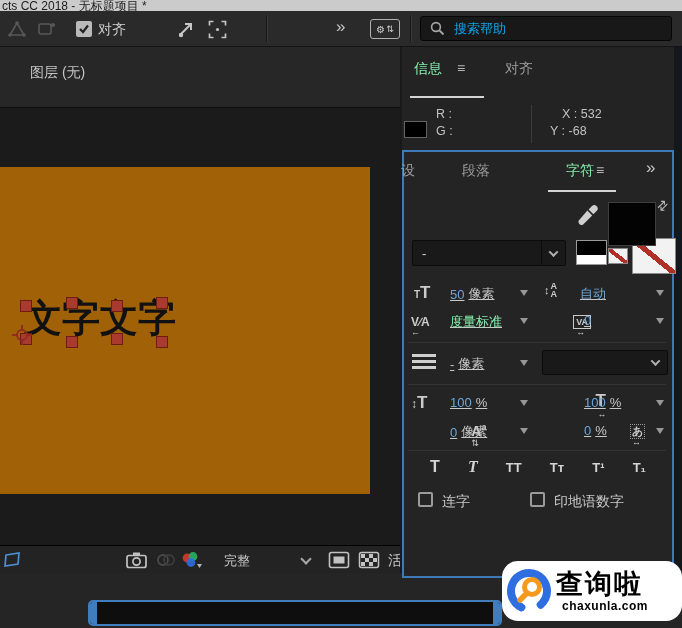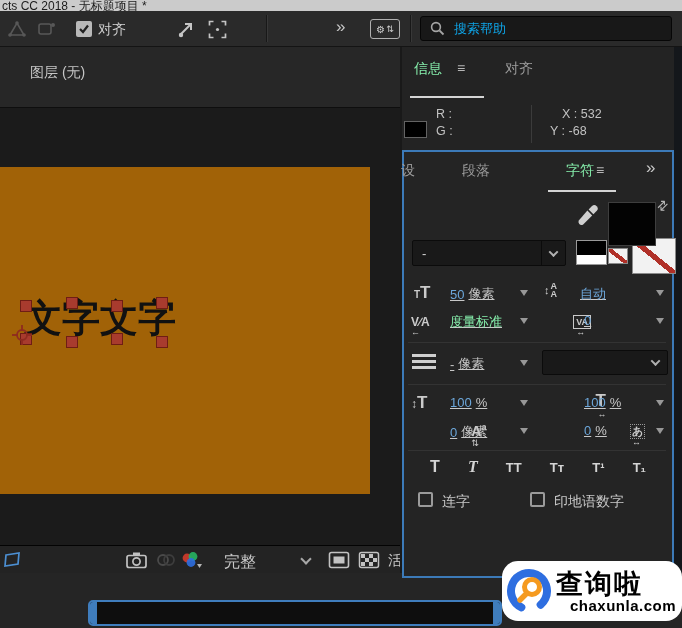--- a/index.html
+++ b/index.html
@@ -31,21 +31,21 @@
   .viewer-tab { position:absolute; left:30px; top:17px; font-size:14px; color:#c6c6c6; }
   .viewer-body { position:absolute; left:0; top:108px; width:400px; height:437px; background:#1b1b1b; }
   .canvas { position:absolute; left:0; top:59px; width:370px; height:327px; background:#a16207; }
   .comp-text { position:absolute; left:24px; top:131px; font-size:38px; font-weight:800; color:#111; letter-spacing:0; line-height:40px; white-space:nowrap; }
   .handle { position:absolute; width:12px; height:12px; background:#a83b2e; border:1px solid #6f1d14; }
   .anchor { position:absolute; left:11px; top:157px; }
 
   
   .statusbar { position:absolute; left:0; top:545px; width:400px; height:28px; background:#232323; border-top:1px solid #030303; overflow:hidden; }
   .tc-box { position:absolute; left:29px; top:4px; width:88px; height:20px; background:#161616; border:1px solid #010101; border-radius:2px; display:flex; align-items:center; justify-content:center; font-size:13px; color:#d9d9d9; }
-  .res-label { position:absolute; left:224px; top:6px; font-size:16px; color:#c8c8c8; }
+  .res-label { position:absolute; left:224px; top:6px; font-size:13px; color:#c8c8c8; }
   .chev-dn { position:absolute; width:8px; height:8px; border-right:2px solid #a8a8a8; border-bottom:2px solid #a8a8a8; transform:rotate(45deg); }
   .partial-txt { position:absolute; left:388px; top:6px; font-size:14px; color:#c8c8c8; }
 
   
   .timeline { position:absolute; left:0; top:573px; width:682px; height:55px; background:#252525; z-index:1; }
   .tl-bar { position:absolute; left:88px; top:27px; width:414px; height:26px; background:#0e0e0e; border:2px solid #3f7dbd; border-radius:5px; }
   .tl-handle { position:absolute; top:0; width:7px; height:100%; background:#3f7dbd; }
   .tl-handle.l { left:0; border-radius:3px 0 0 3px; }
   .tl-handle.r { right:0; border-radius:0 3px 3px 0; }
 
@@ -96,21 +96,21 @@
   .stroke-swatch { position:absolute; left:228px; top:86px; width:44px; height:36px; border:1px solid #8a8a8a; z-index:3;
     background:linear-gradient(to top right,#f2f2f2 44%,#b03028 44%,#b03028 54%,#f2f2f2 54%); }
   .mini-nofill { position:absolute; left:204px; top:96px; width:20px; height:16px; border:1px solid #8a8a8a; z-index:4;
     background:linear-gradient(to top right,#f2f2f2 40%,#b03028 40%,#b03028 58%,#f2f2f2 58%); }
   .swap-ic { position:absolute; left:253px; top:46px; z-index:7; color:#b8b8b8; font-size:13px; transform:rotate(-45deg); }
 
   
   .watermark { position:absolute; left:502px; top:561px; width:180px; height:60px; background:#fff; border-radius:16px; z-index:10; display:flex; align-items:center; overflow:hidden; }
   .wm-text { display:flex; flex-direction:column; margin-left:1px; }
   .wm-title { font-size:27px; font-weight:700; color:#000; line-height:29px; letter-spacing:2px; white-space:nowrap; }
-  .wm-domain { font-size:15px; font-weight:600; color:#000; line-height:14px; margin-left:14px; letter-spacing:0.5px; }
+  .wm-domain { font-size:12px; font-weight:600; color:#000; line-height:14px; margin-left:6px; letter-spacing:0.5px; }
 
   .right-strip { position:absolute; left:674px; top:47px; width:8px; height:531px; background:#14171b; }
 </style>
 </head>
 <body>
 
 <div id="app">
 
   <div class="titlebar">
     <span>cts CC 2018 - 无标题项目 *</span>

